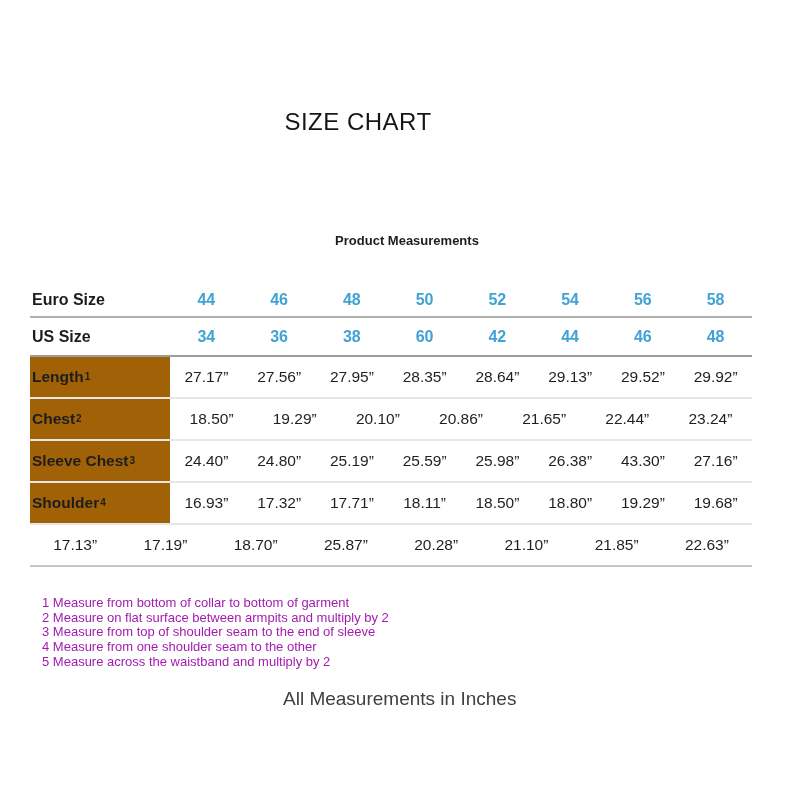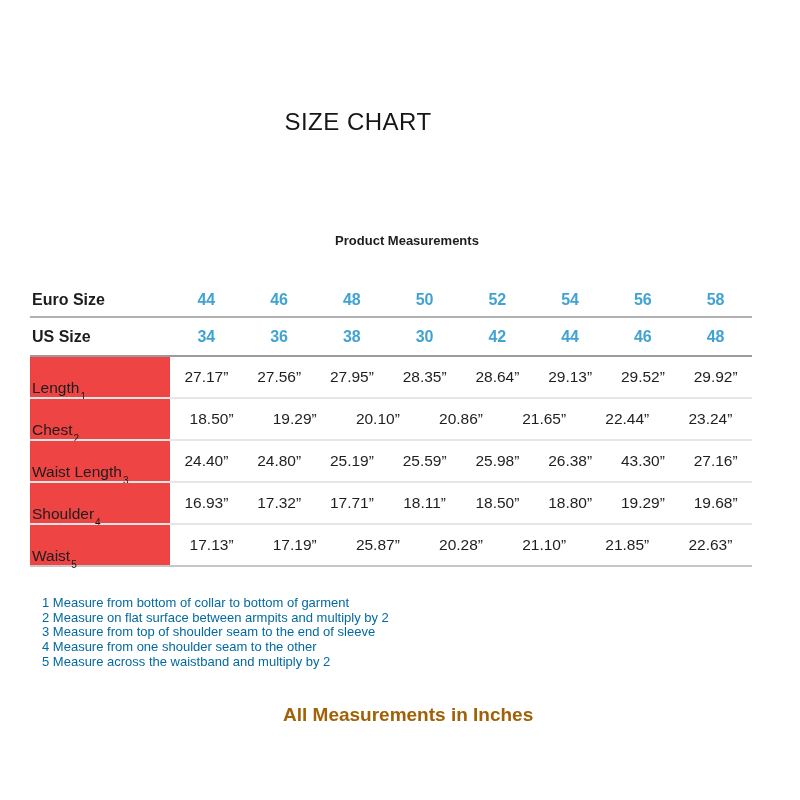--- a/index.html
+++ b/index.html
@@ -49,21 +49,21 @@
     display: flex;
     align-items: center;
   }
   .cell-label {
     width: 140px;
     padding-left: 2px;
     font-size: 15.5px;
     justify-content: flex-start;
   }
   .row-size .cell-label { font-weight: 700; font-size: 16px; }
-  .row-meas .cell-label { background: #ef4444; font-weight: 400; align-items: flex-end; }
+  .row-meas .cell-label { background: #a16207; font-weight: 700; }
   .cell-data {
     flex: 1;
     justify-content: center;
     font-size: 15.5px;
     color: #1f1f1f;
     text-align: right;
   }
   .row-size .cell-data {
     font-weight: 700;
     font-size: 16px;
@@ -73,31 +73,30 @@
     font-size: 10px;
     line-height: 0;
     vertical-align: super;
     margin-left: 1px;
   }
   .footnotes {
     position: absolute;
     left: 42px; top: 596px;
     font-size: 13px;
     line-height: 14.7px;
-    color: #0369a1;
+    color: #a21caf;
   }
   .footer-note {
     position: absolute;
     left: 283px; top: 688px; width: 200px;
     text-align: center;
     font-size: 19px;
-    font-weight: 700;
-    color: #a16207;
+    font-weight: 400;
+    color: #404040;
     white-space: nowrap;
-    margin-top: 16px;
   }
 </style>
 </head>
 <body>
 
 <div class="page-title">SIZE CHART</div>
 
 <div class="subtitle">Product Measurements</div>
 
 <div class="size-table">
@@ -112,21 +111,21 @@
     <div class="cell cell-data">54</div>
     <div class="cell cell-data">56</div>
     <div class="cell cell-data">58</div>
   </div>
 
   <div class="row row-size row-us">
     <div class="cell cell-label">US Size</div>
     <div class="cell cell-data">34</div>
     <div class="cell cell-data">36</div>
     <div class="cell cell-data">38</div>
-    <div class="cell cell-data">30</div>
+    <div class="cell cell-data">60</div>
     <div class="cell cell-data">42</div>
     <div class="cell cell-data">44</div>
     <div class="cell cell-data">46</div>
     <div class="cell cell-data">48</div>
   </div>
 
   <div class="row row-meas">
     <div class="cell cell-label">
       <span>Length</span>
         <sup class="fn">1</sup>
@@ -150,21 +149,21 @@
     <div class="cell cell-data">19.29”</div>
     <div class="cell cell-data">20.10”</div>
     <div class="cell cell-data">20.86”</div>
     <div class="cell cell-data">21.65”</div>
     <div class="cell cell-data">22.44”</div>
     <div class="cell cell-data">23.24”</div>
   </div>
 
   <div class="row row-meas">
     <div class="cell cell-label">
-      <span>Waist Length</span>
+      <span>Sleeve Chest</span>
         <sup class="fn">3</sup>
     </div>
     <div class="cell cell-data">24.40”</div>
     <div class="cell cell-data">24.80”</div>
     <div class="cell cell-data">25.19”</div>
     <div class="cell cell-data">25.59”</div>
     <div class="cell cell-data">25.98”</div>
     <div class="cell cell-data">26.38”</div>
     <div class="cell cell-data">43.30”</div>
     <div class="cell cell-data">27.16”</div>
@@ -179,26 +178,23 @@
     <div class="cell cell-data">17.32”</div>
     <div class="cell cell-data">17.71”</div>
     <div class="cell cell-data">18.11”</div>
     <div class="cell cell-data">18.50”</div>
     <div class="cell cell-data">18.80”</div>
     <div class="cell cell-data">19.29”</div>
     <div class="cell cell-data">19.68”</div>
   </div>
 
   <div class="row row-meas row-meas-last">
-    <div class="cell cell-label">
-      <span>Waist</span>
-        <sup class="fn">5</sup>
-    </div>
     <div class="cell cell-data">17.13”</div>
     <div class="cell cell-data">17.19”</div>
+    <div class="cell cell-data">18.70”</div>
     <div class="cell cell-data">25.87”</div>
     <div class="cell cell-data">20.28”</div>
     <div class="cell cell-data">21.10”</div>
     <div class="cell cell-data">21.85”</div>
     <div class="cell cell-data">22.63”</div>
   </div>
 
 </div>
 
 <div class="footnotes">

